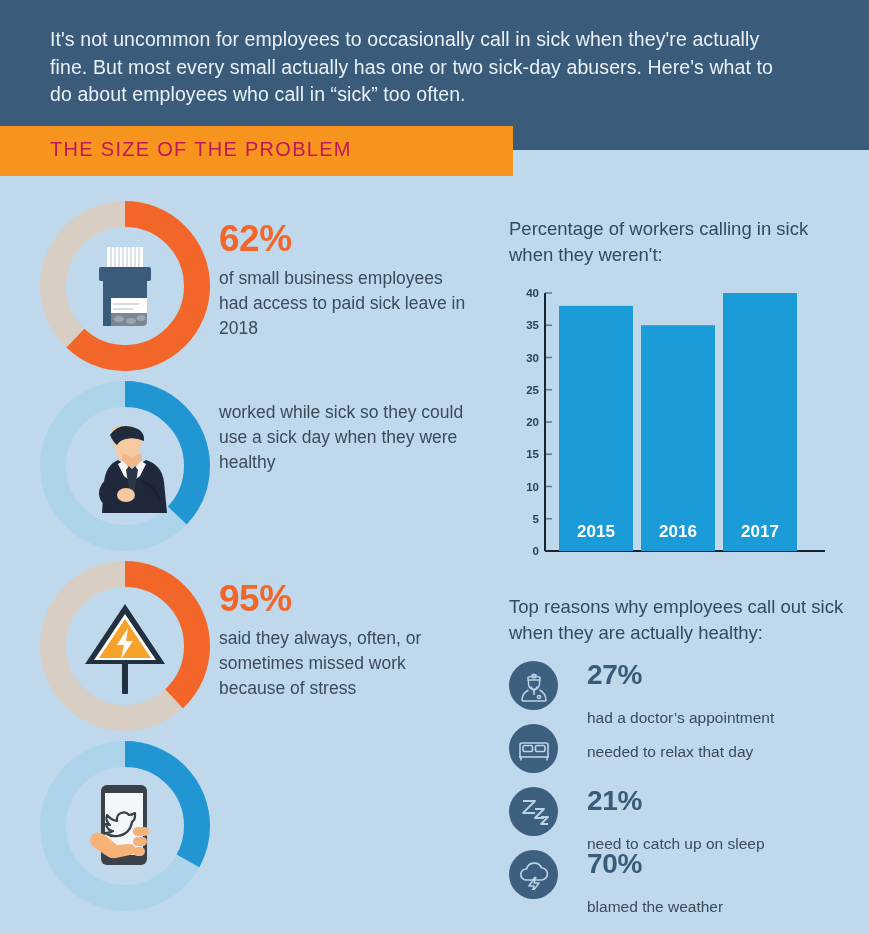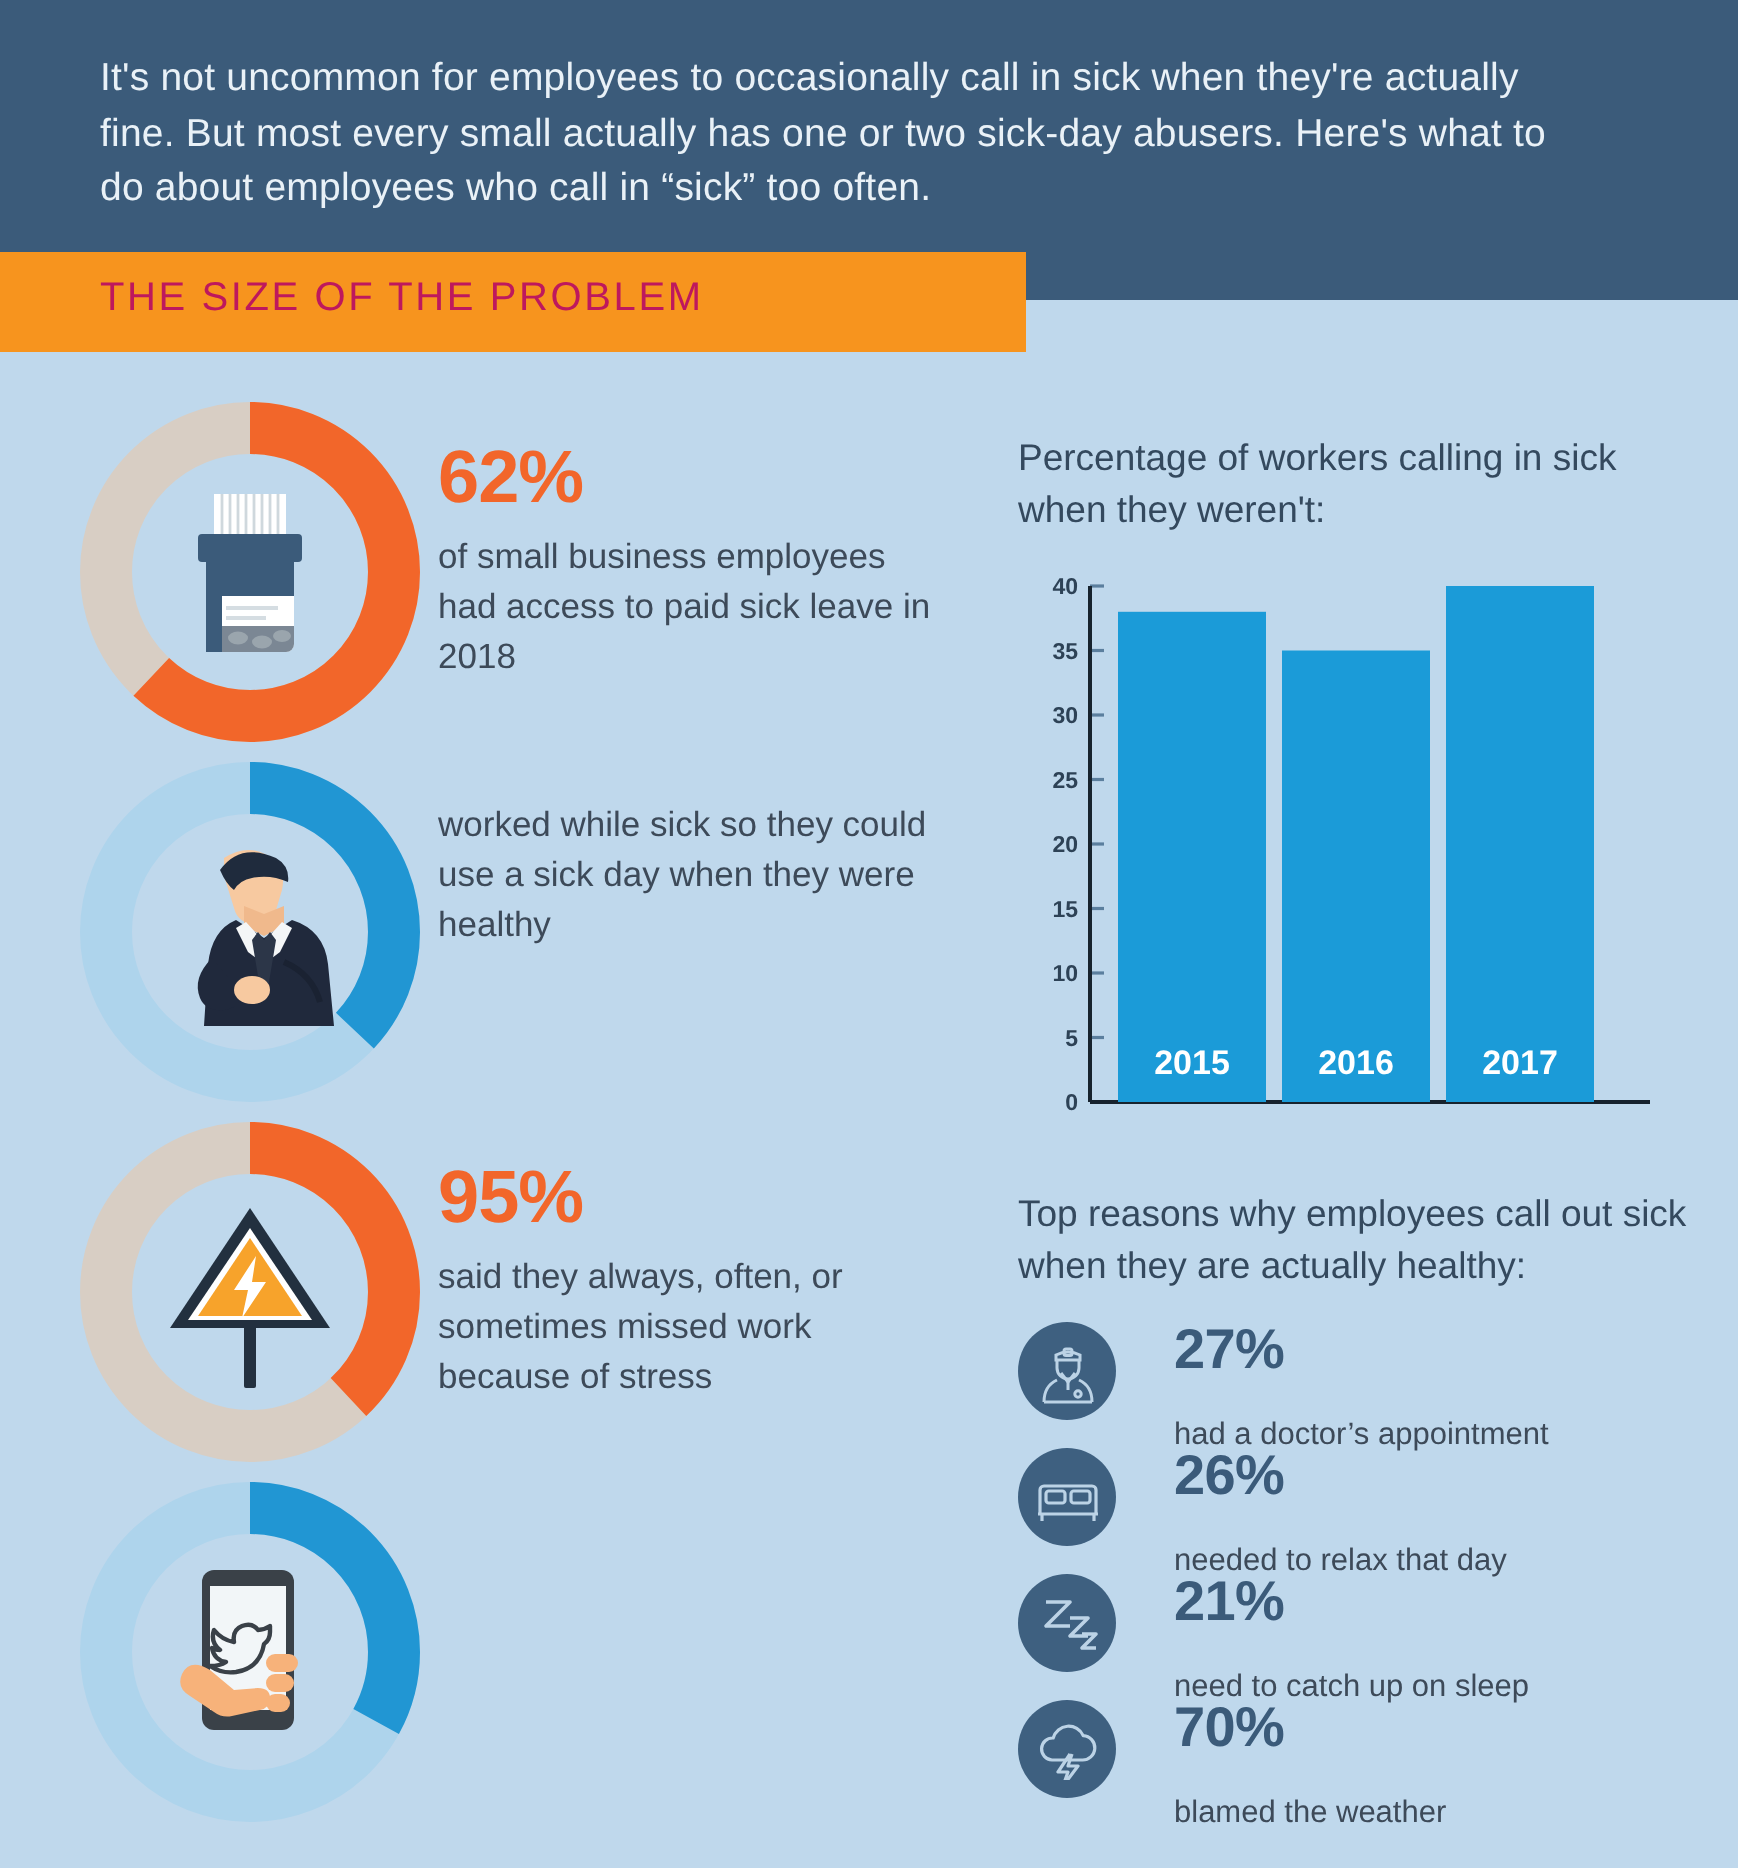--- a/index.html
+++ b/index.html
@@ -260,21 +260,20 @@
       <g fill="none" stroke="#bcd3e6" stroke-width="1.6">
         <path d="M3 22 v-12 a2 2 0 0 1 2 -2 h24 a2 2 0 0 1 2 2 v12"></path>
         <rect x="6" y="10.5" width="9.5" height="6" rx="1.4"></rect>
         <rect x="18.5" y="10.5" width="9.5" height="6" rx="1.4"></rect>
         <path d="M2 22 h30"></path>
         <path d="M4 22 v3.5 M30 22 v3.5"></path>
       </g>
     </svg>
           </div>
           <div class="reason-body">
-            <div class="reason-pct">26%</div>
             <div class="reason-label">needed to relax that day</div>
           </div>
         </div>
         <div class="reason-item">
           <div class="reason-badge">
             <svg width="34" height="32" viewBox="0 0 34 32">
       <g fill="none" stroke="#bcd3e6" stroke-width="1.8" stroke-linejoin="round">
         <path d="M6 5 h12 l-12 12 h12"></path>
         <path d="M18 13 h9 l-9 9 h9"></path>
         <path d="M24 21 h7 l-7 7 h7"></path>

